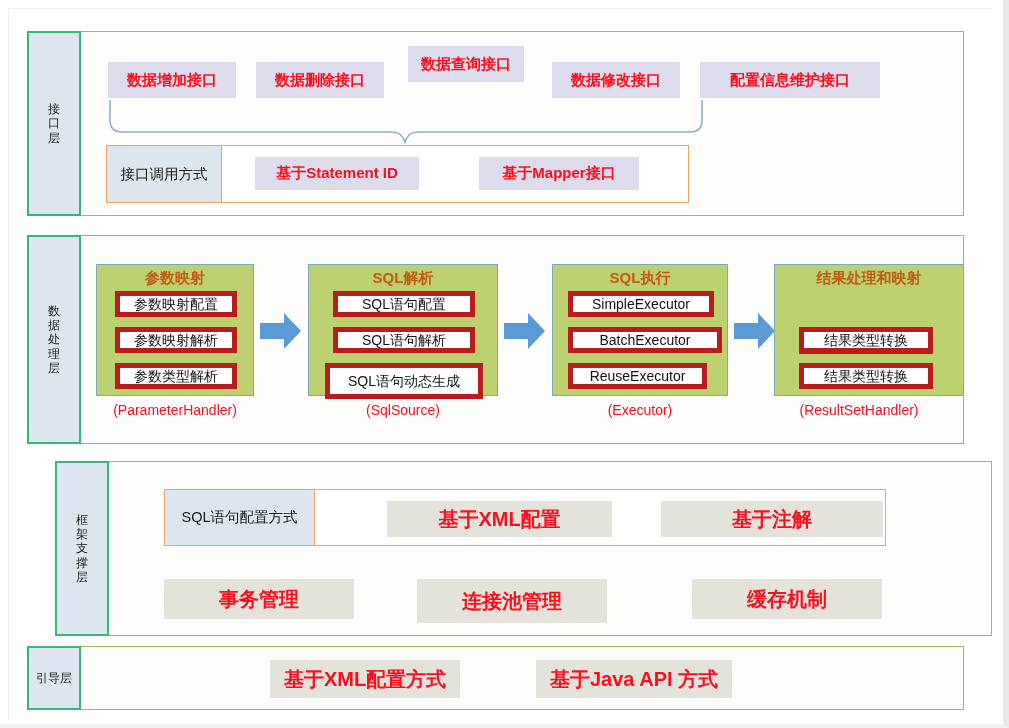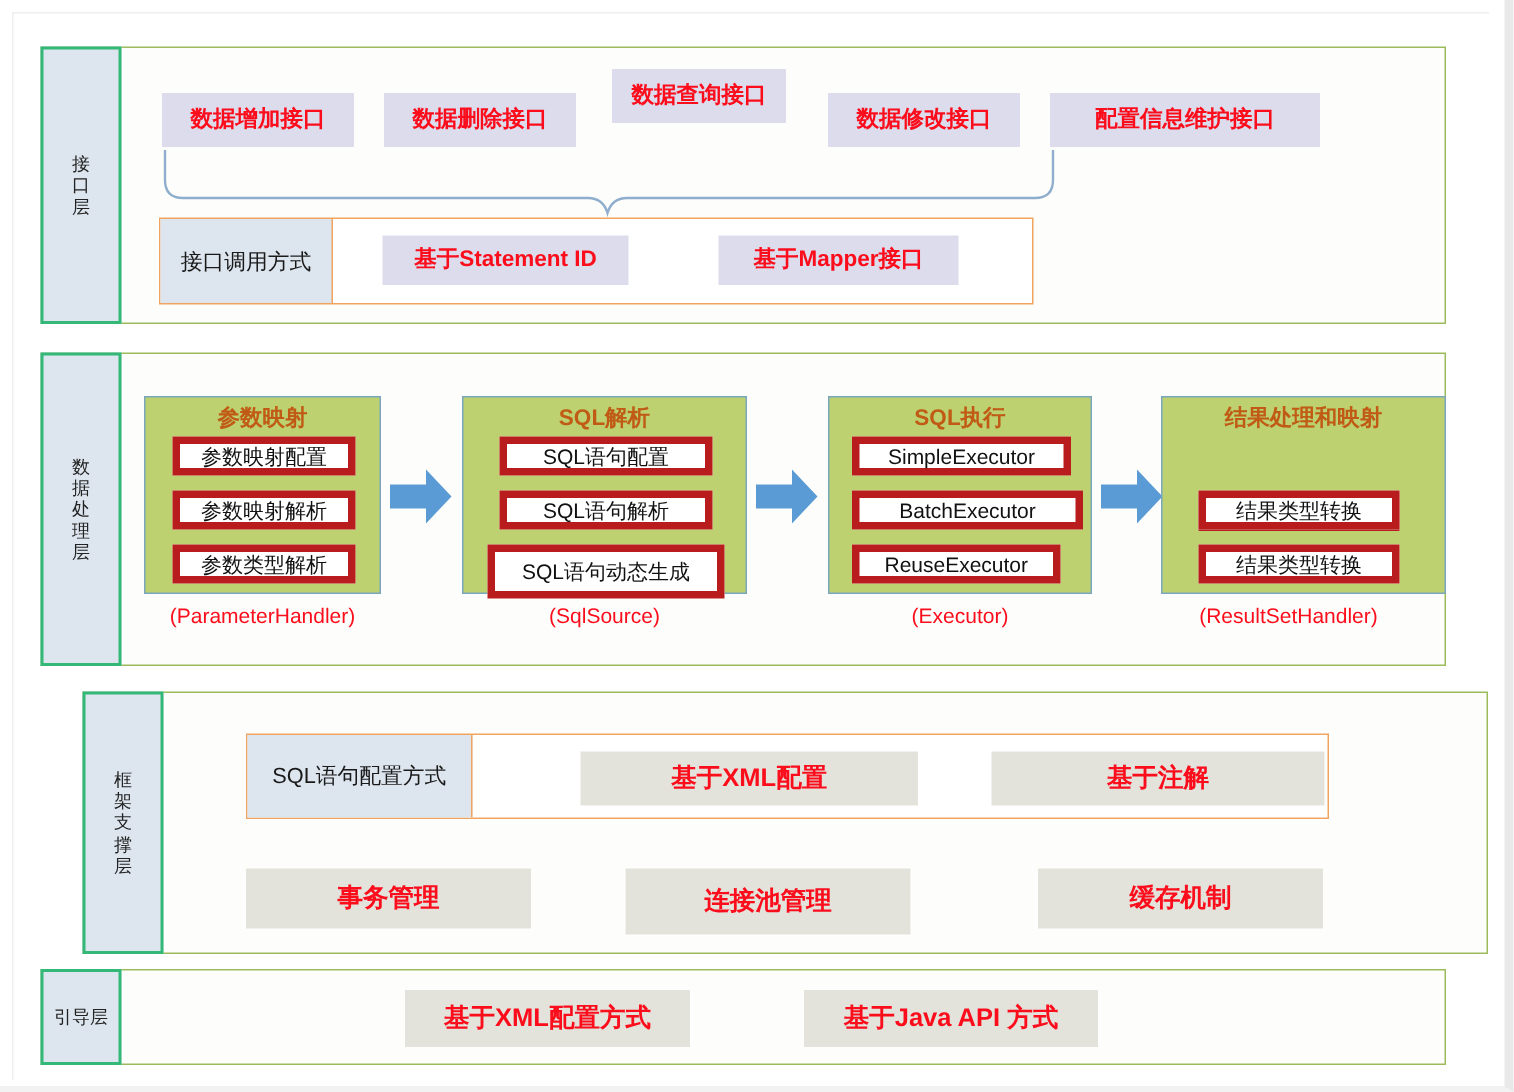--- a/index.html
+++ b/index.html
@@ -79,21 +79,21 @@
   .chip-lavender {
     background: #dcdcec;
     color: #fc0d1c;
     font-weight: bold;
     font-size: 15px;
   }
   .chip-beige {
     background: #e3e3dc;
     color: #fc0d1c;
     font-weight: bold;
-    font-size: 17px;
+    font-size: 20px;
   }
 
   
   .orange-group {
     position: absolute;
     border: 1.4px solid #f0a460;
     background: #ffffff;
     box-sizing: border-box;
   }
   .orange-group-label {

